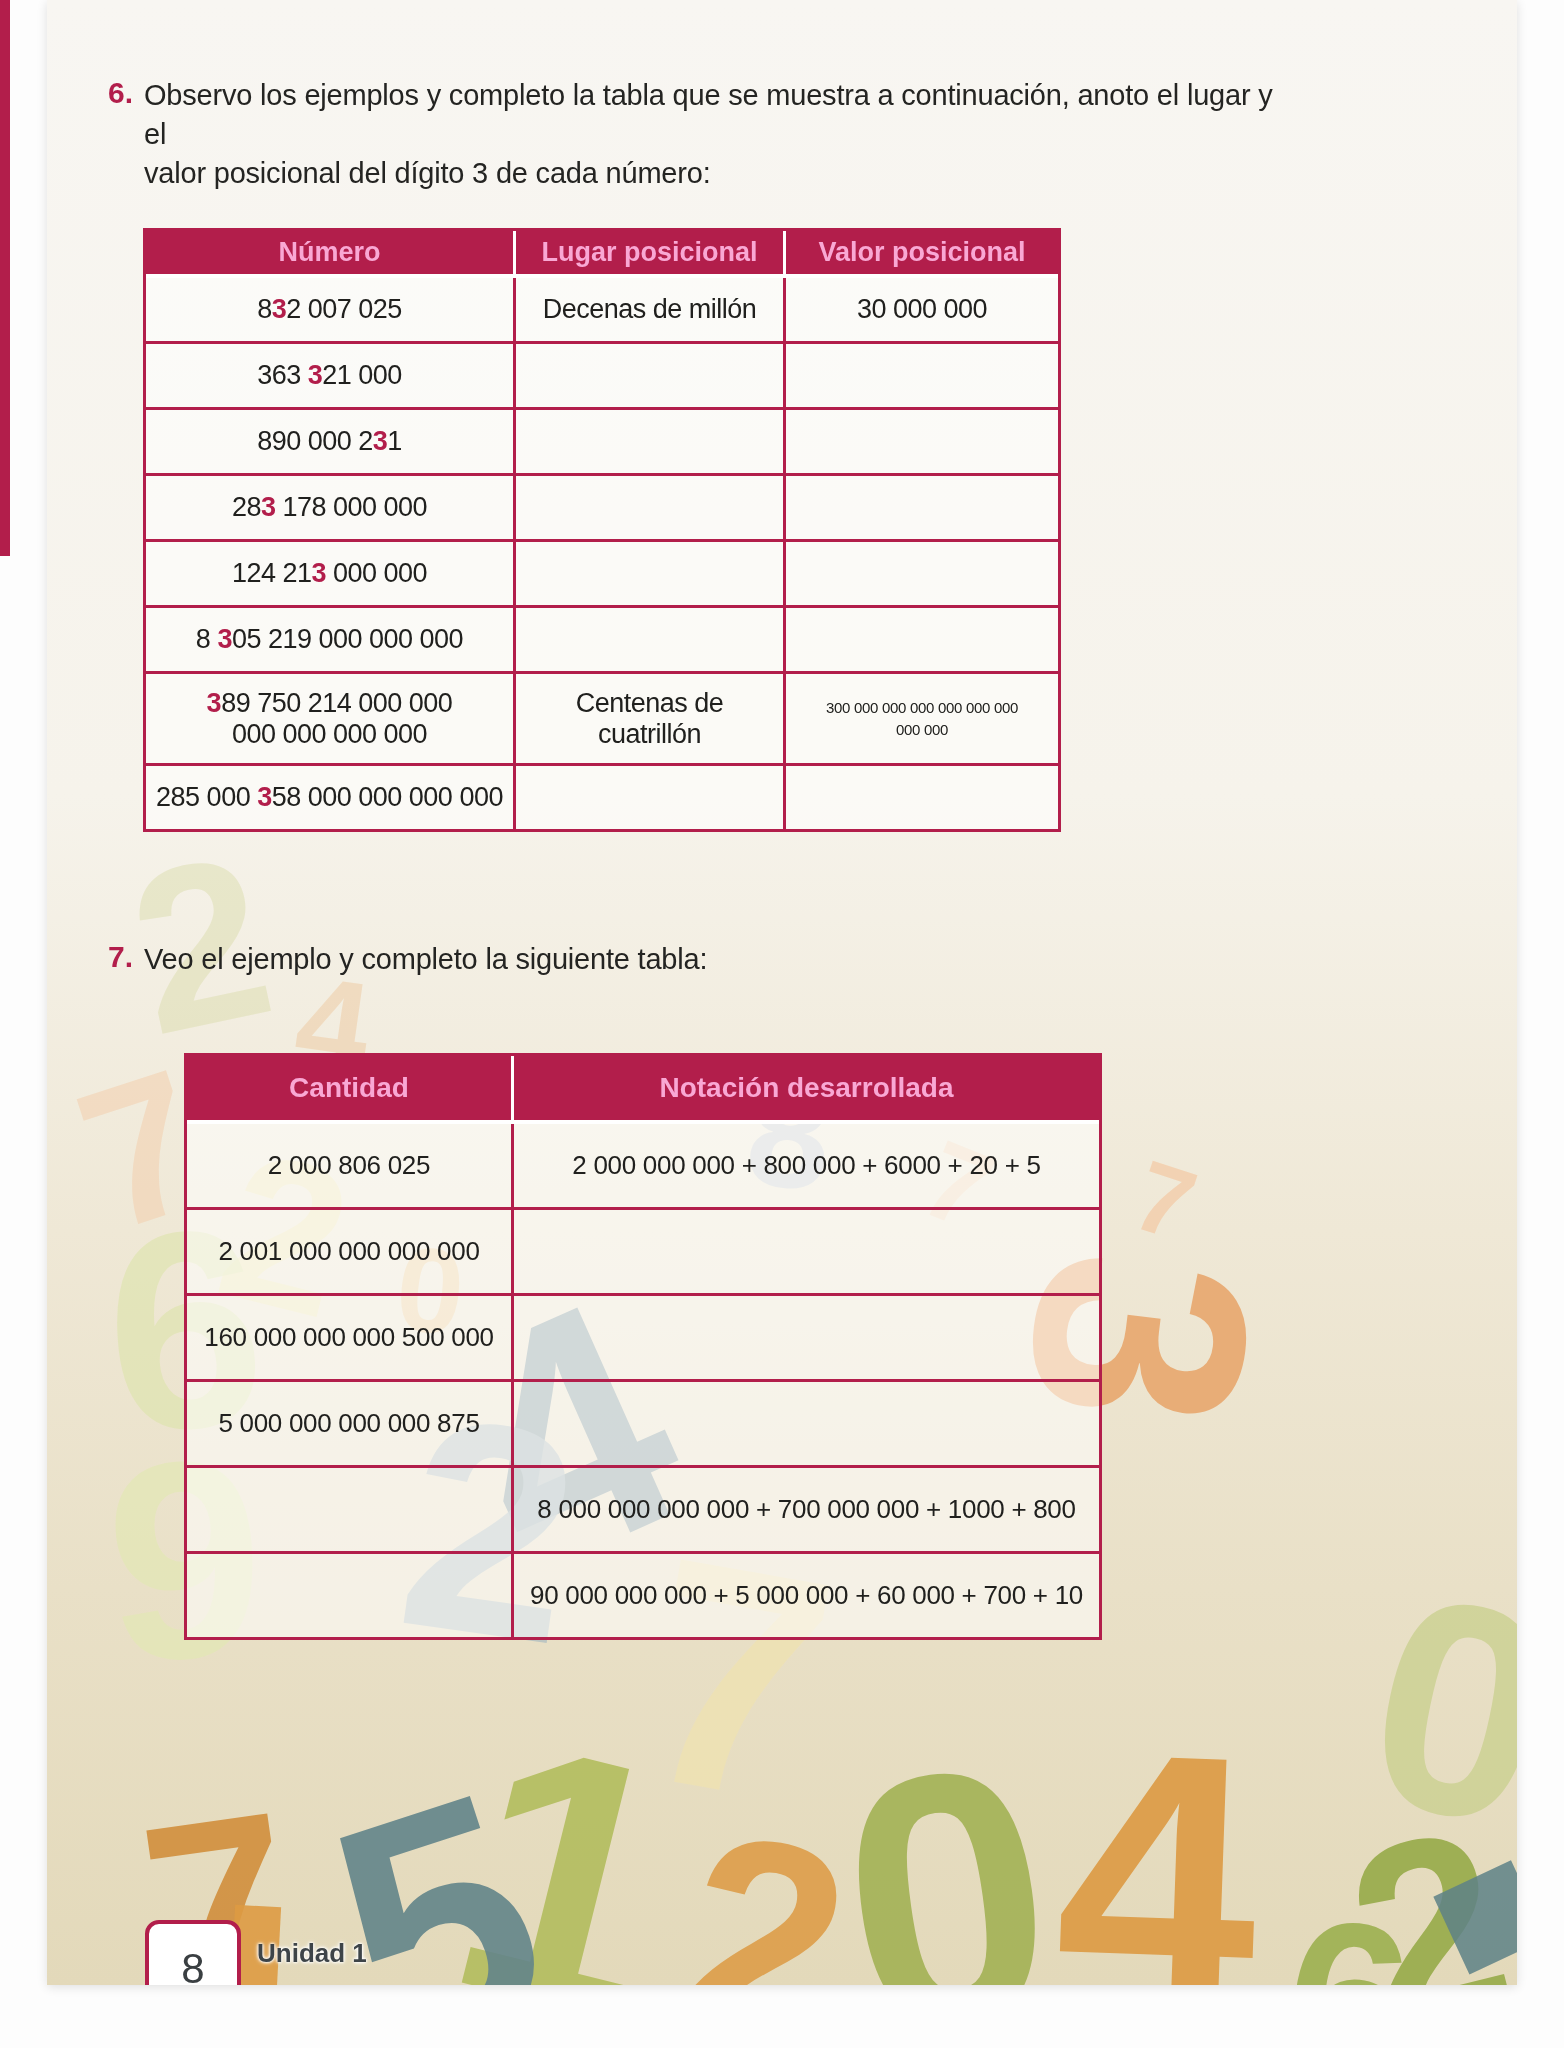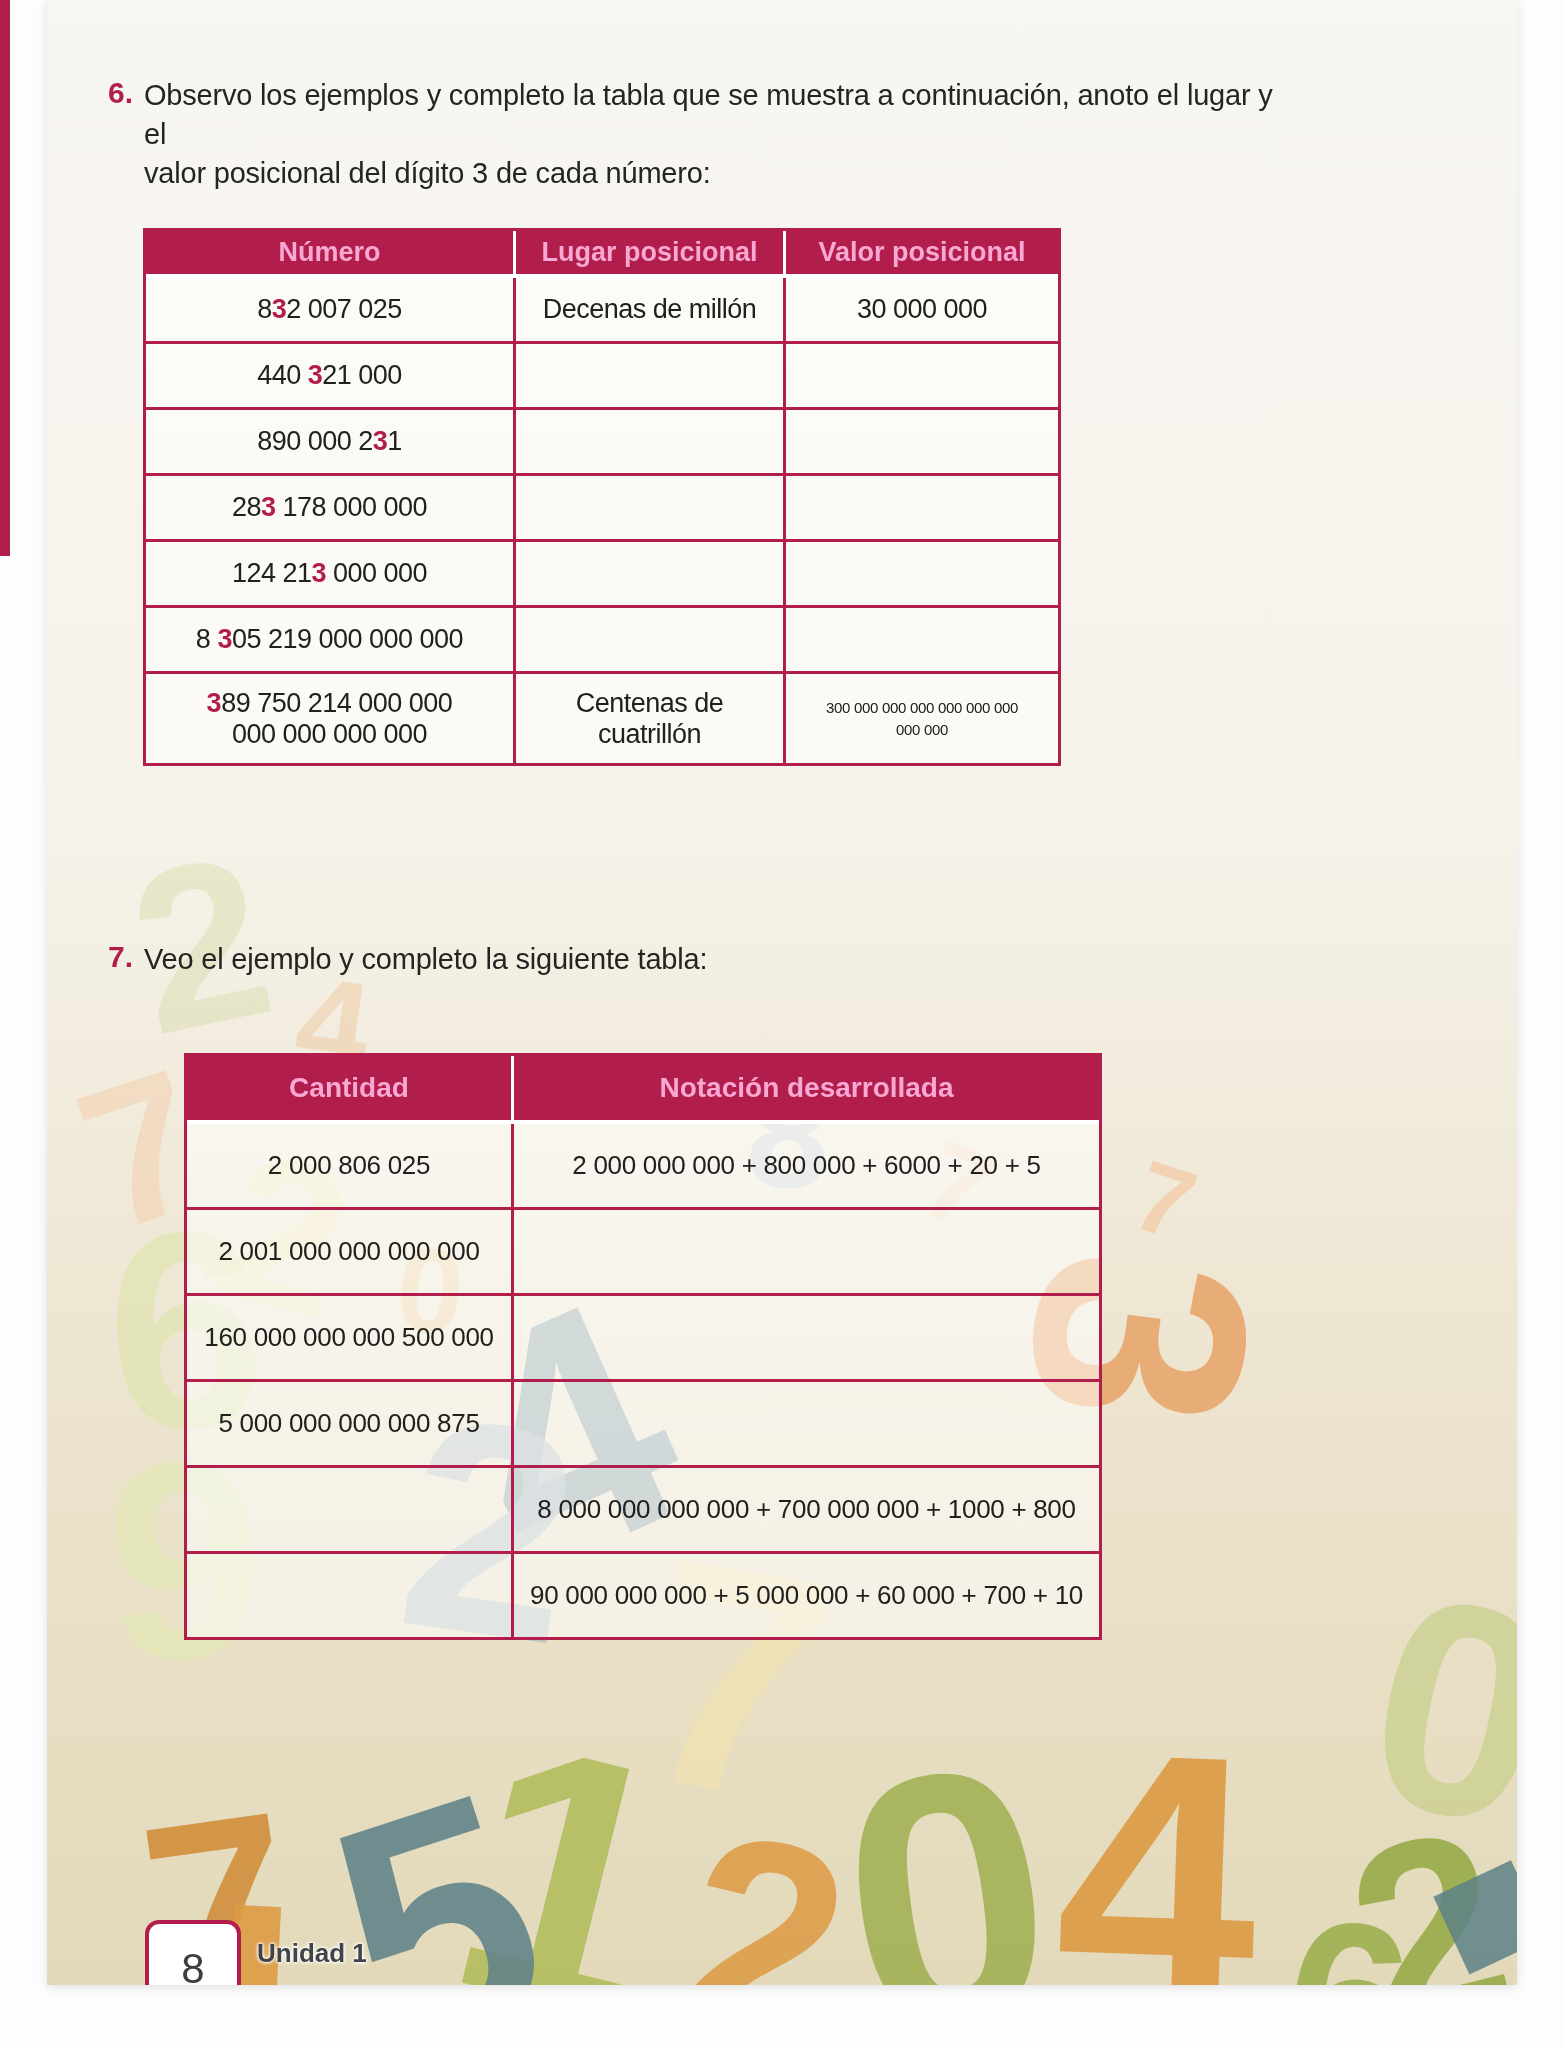--- a/index.html
+++ b/index.html
@@ -104,21 +104,21 @@
           <th>Valor posicional</th>
         </tr>
       </thead>
       <tbody>
         <tr class="first">
           <td><span>8</span><span class="b3">3</span><span>2 007 025</span></td>
           <td>Decenas de millón</td>
           <td>30 000 000</td>
         </tr>
         <tr>
-          <td><span>440 </span><span class="b3">3</span><span>21 000</span></td>
+          <td><span>363 </span><span class="b3">3</span><span>21 000</span></td>
           <td></td>
           <td></td>
         </tr>
         <tr>
           <td><span>890 000 2</span><span class="b3">3</span><span>1</span></td>
           <td></td>
           <td></td>
         </tr>
         <tr>
           <td><span>28</span><span class="b3">3</span><span> 178 000 000</span></td>
@@ -134,20 +134,25 @@
           <td><span>8 </span><span class="b3">3</span><span>05 219 000 000 000</span></td>
           <td></td>
           <td></td>
         </tr>
         <tr class="tall">
           <td><span></span><span class="b3">3</span><span>89 750 214 000 000
 000 000 000 000</span></td>
           <td>Centenas de cuatrillón</td>
           <td class="small">300 000 000 000 000 000 000
 000 000</td>
+        </tr>
+        <tr>
+          <td><span>285 000 </span><span class="b3">3</span><span>58 000 000 000 000</span></td>
+          <td></td>
+          <td></td>
         </tr>
       </tbody>
     </table>
 
     <div class="exercise" id="ex7">
       <span class="ex-num">7.</span>
       <span class="ex-text">Veo el ejemplo y completo la siguiente tabla:</span>
     </div>
 
     <table id="table2">

